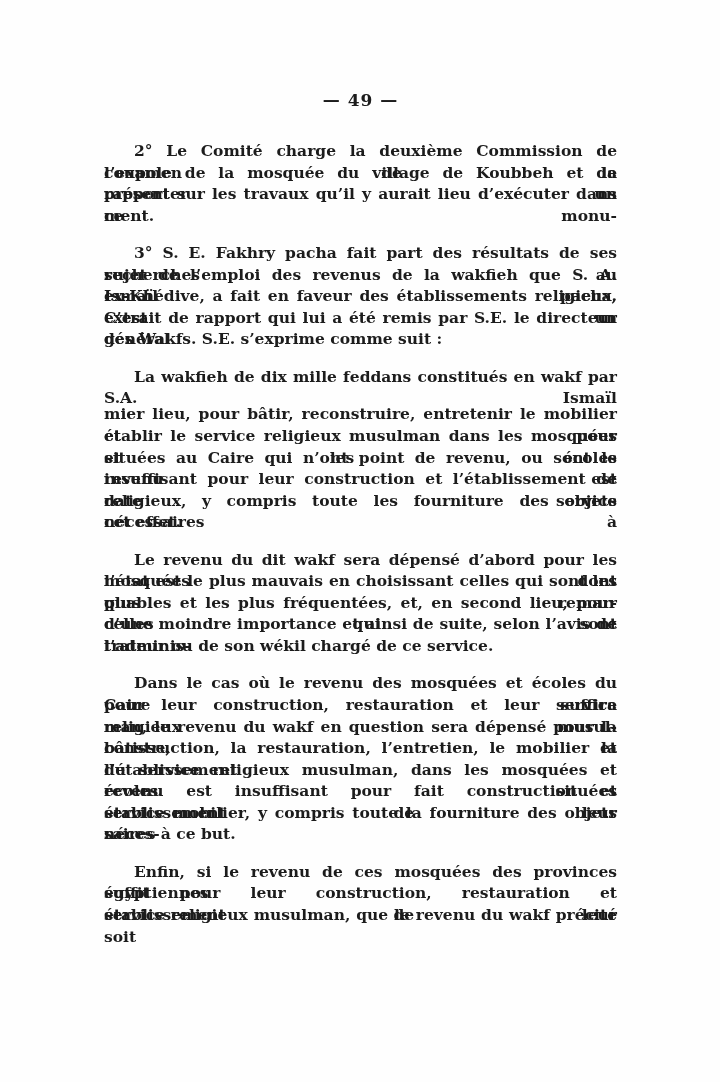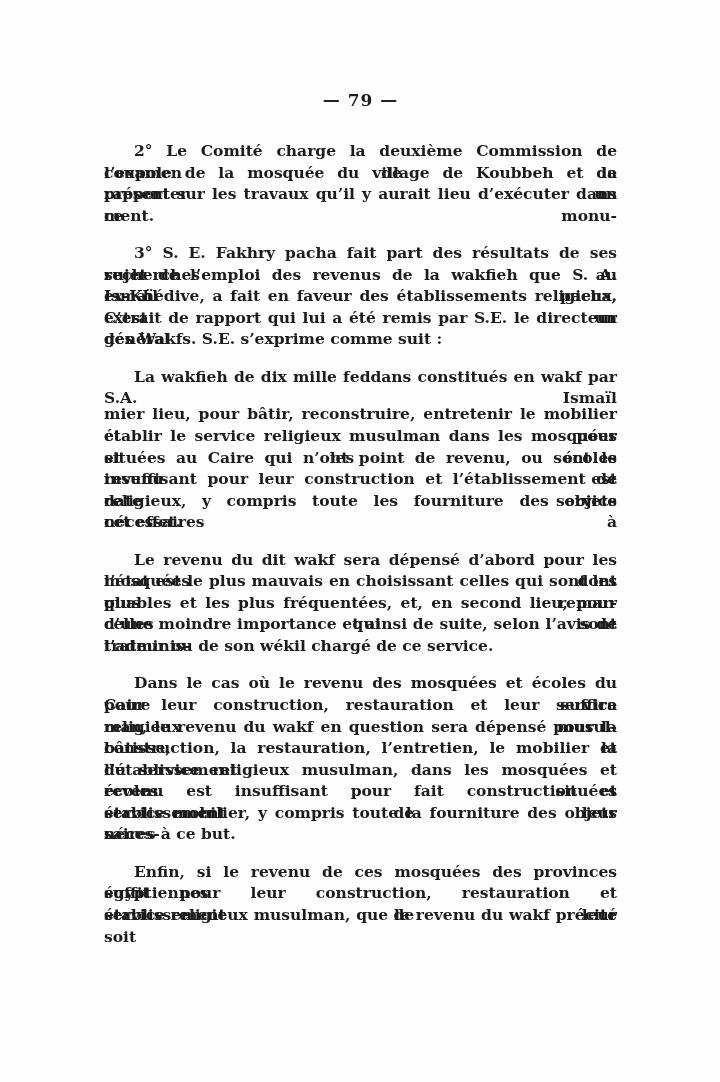--- a/index.html
+++ b/index.html
@@ -53,21 +53,21 @@
   }
   .line.lastline {
     text-align: right;
     text-align-last: left;
   }
 </style>
 </head>
 <body>
 
 <div class="sheet">
-  <div class="page-number">— 79 —</div>
+  <div class="page-number">— 49 —</div>
   <div class="text-block">
       <div class="paragraph">
         <div class="line first">2° Le Comité charge la deuxième Commission de l’examen de la</div>
         <div class="line">coupole de la mosquée du village de Koubbeh et de présenter un</div>
         <div class="line">rapport sur les travaux qu’il y aurait lieu d’exécuter dans ce monu-</div>
         <div class="line lastline">ment.</div>
       </div>
       <div class="paragraph">
         <div class="line first">3° S. E. Fakhry pacha fait part des résultats de ses recherches au</div>
         <div class="line">sujet de l’emploi des revenus de la wakfieh que S. A. Ismaïl pacha,</div>

